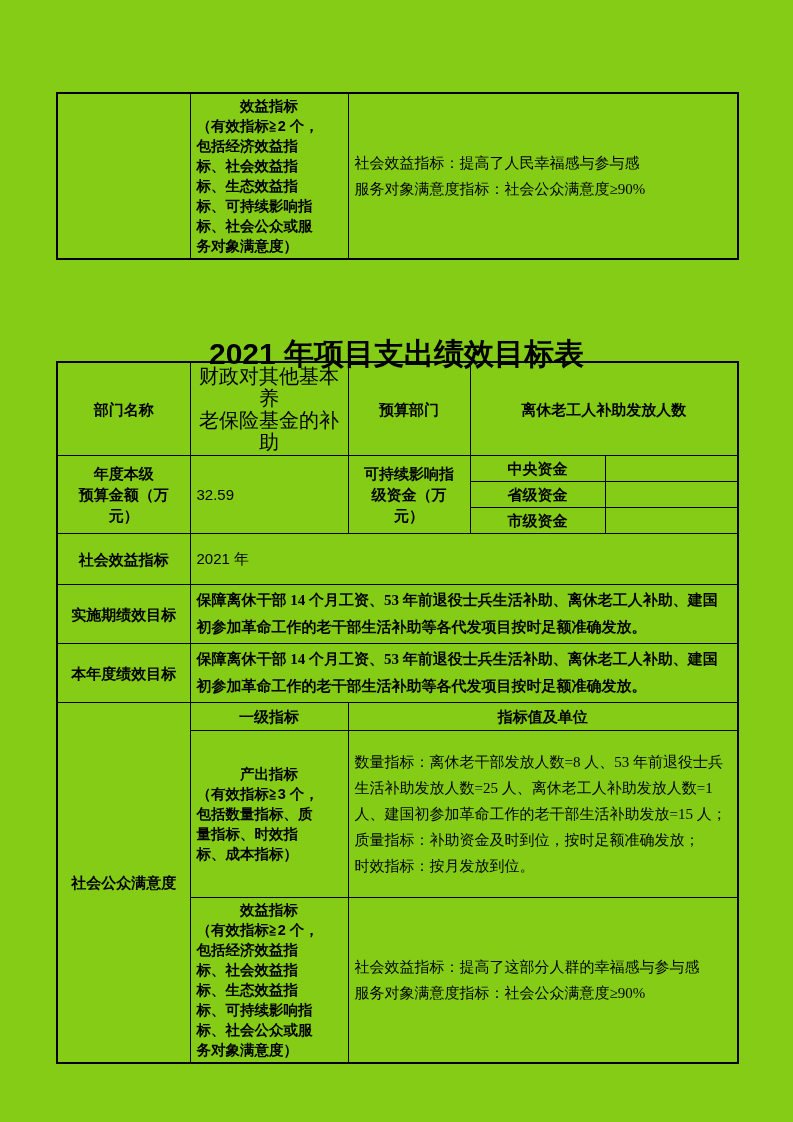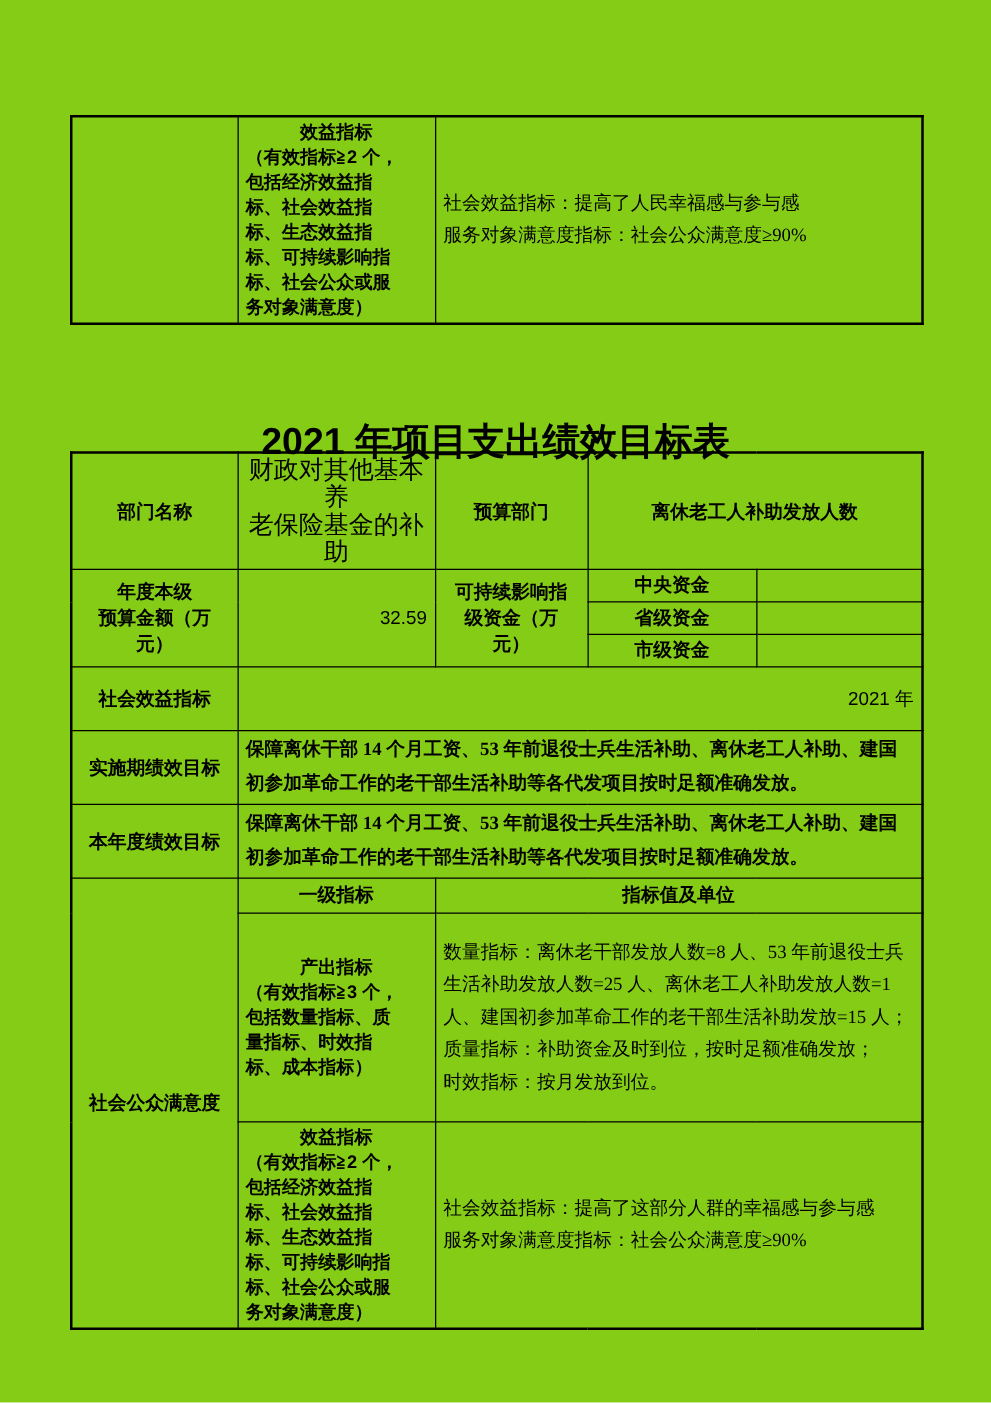--- a/index.html
+++ b/index.html
@@ -61,21 +61,21 @@
   }
   .serif-val {
     font-family: "Liberation Serif", serif;
     font-size: 20px;
     line-height: 22px;
     text-align: center;
     white-space: pre-line;
   }
   .sans-val {
     font-size: 15px;
-    text-align: right;
+    text-align: left;
   }
   .target-text {
     font-weight: 600;
     font-size: 15px;
     line-height: 27px;
     text-align: left;
     padding: 2px 10px;
     font-family: Liberation Serif, serif;
   }
   .doc-title {

